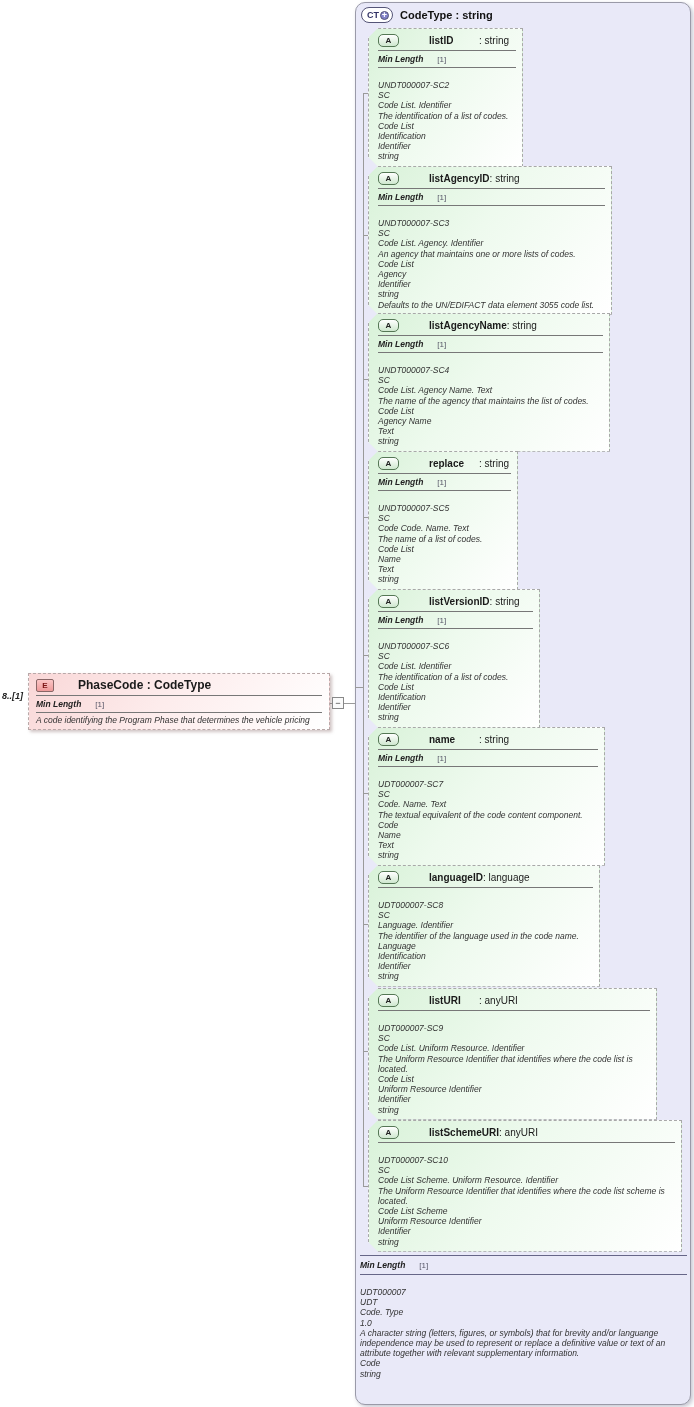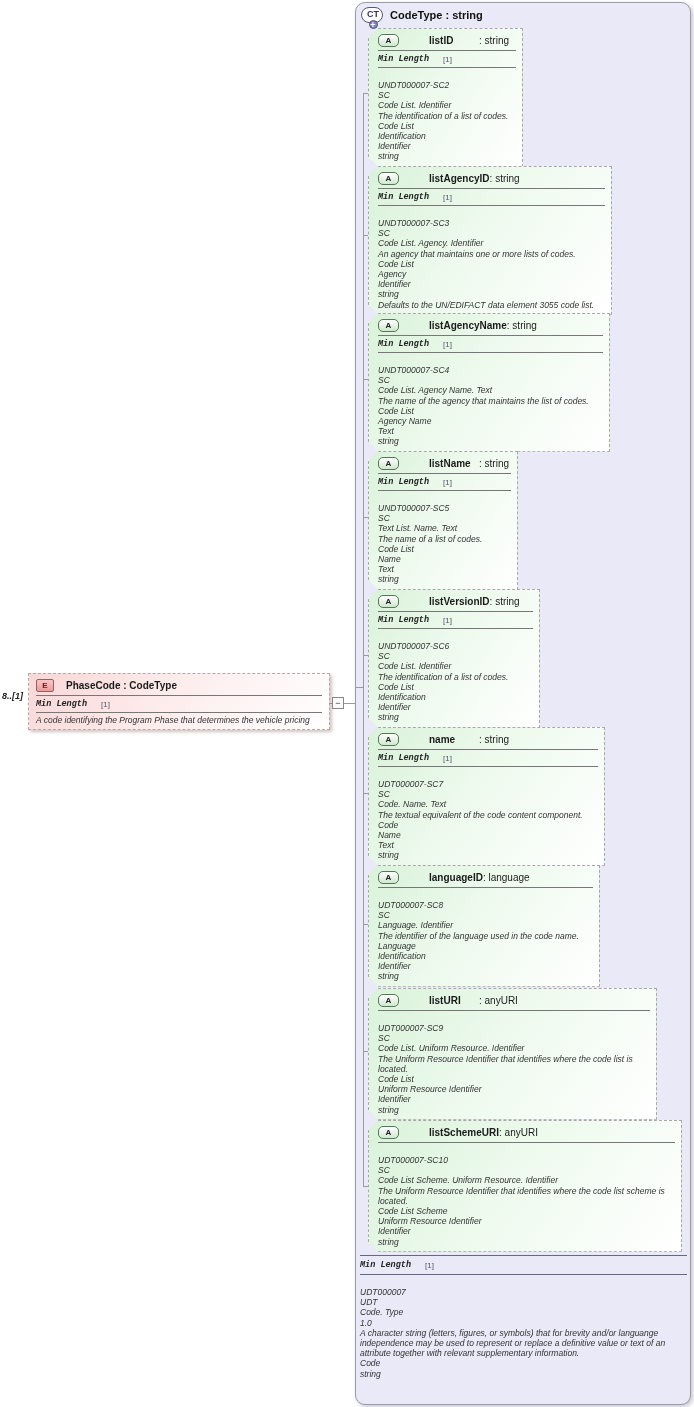--- a/index.html
+++ b/index.html
@@ -28,21 +28,21 @@
     background:var(--container-fill);
     border:1px solid var(--container-border);
     border-radius:10px;
     box-shadow:2px 2px 4px rgba(90,90,120,.35);
     z-index:0;
   }
   .ct-header{position:absolute;left:5px;top:4px;display:flex;align-items:center;gap:7px;}
   .ct-badge{
     display:inline-flex;align-items:center;gap:1px;
     background:#ffffff;border:1px solid #555577;border-radius:8px;
-    padding:1px 3px 1px 5px;height:12px;flex-direction:column;
+    padding:1px 3px 1px 5px;height:12px;
   }
   .ct-badge .ct-letters{font-size:9px;font-weight:bold;color:#333366;line-height:10px;}
   .plus-circle{
     width:9px;height:9px;border-radius:50%;
     background:#8181c8;border:1px solid #555577;
     color:#ffffff;font-size:9px;line-height:8px;font-weight:bold;
     display:inline-flex;align-items:center;justify-content:center;box-sizing:border-box;
   }
   .ct-title{font-size:11px;font-weight:bold;color:#111111;}
 
@@ -59,21 +59,21 @@
   .a-badge{
     display:inline-flex;align-items:center;justify-content:center;
     width:19px;height:11px;border:1px solid #557755;border-radius:5px;
     background:linear-gradient(180deg,#ffffff,#cfe8cf);
     font-size:8px;font-weight:bold;color:#222222;flex:0 0 auto;
   }
   .attr-name{font-size:10px;font-weight:bold;margin-left:8px;min-width:50px;display:inline-block;padding-left:22px;}
   .attr-type{font-size:10px;font-weight:normal;white-space:pre;}
   .rule{border-top:1px solid var(--rule);margin:2px 0 2px 0;}
   .facet-row{font-size:8.5px;height:12px;display:flex;align-items:center;}
-  .facet-label{font-style:italic;font-weight:bold;color:#222222;font-family:Liberation Mono, monospace;}
+  .facet-label{font-style:italic;font-weight:bold;color:#222222;}
   .facet-value{margin-left:14px;color:#555566;font-size:8px;}
   .card-rows{margin-top:12px;}
   .anno-row{font-size:8.5px;font-style:italic;color:var(--anno);line-height:10.2px;}
 
   
   .ct-footer{position:absolute;left:360px;top:1253px;width:327px;z-index:2;}
   .ct-footer .rule{border-top:1px solid #666688;}
   .ct-footer .facet-row{height:14px;}
 
   
@@ -84,21 +84,21 @@
     padding:3px 7px 4px 7px;
     box-shadow:2px 2px 3px rgba(120,90,90,.35);
   }
   .elem-head{display:flex;align-items:center;height:16px;}
   .e-badge{
     display:inline-flex;align-items:center;justify-content:center;
     width:16px;height:11px;border:1px solid #886666;border-radius:2px;
     background:linear-gradient(180deg,#fbc6c6,#ee9a9a);
     font-size:8px;font-weight:bold;color:#7a1616;flex:0 0 auto;
   }
-  .elem-title{font-size:10px;font-weight:bold;margin-left:12px;}
+  .elem-title{font-size:12px;font-weight:bold;margin-left:24px;}
   .cardinality{
     position:absolute;left:2px;top:691px;font-size:9px;font-style:italic;
     font-weight:bold;color:#222222;z-index:2;
   }
   .collapse-toggle{
     position:absolute;left:332px;top:697px;width:12px;height:12px;box-sizing:border-box;
     background:#fafafa;border:1px solid #888888;z-index:3;
     display:flex;align-items:center;justify-content:center;
     font-size:9px;line-height:9px;color:#333333;cursor:pointer;
   }
@@ -236,33 +236,33 @@
         <div class="anno-row">The name of the agency that maintains the list of codes.</div>
         <div class="anno-row">Code List</div>
         <div class="anno-row">Agency Name</div>
         <div class="anno-row">Text</div>
         <div class="anno-row">string</div>
       </div>
     </div>
     <div class="attr-card" style="left: 368px; top: 451px; width: 150px; min-height: 131px;">
       <div class="attr-head">
         <span class="a-badge">A</span>
-        <span class="attr-name">listName</span>
+        <span class="attr-name">replace</span>
         <span class="attr-type">: string</span>
       </div>
       <div class="rule"></div>
     <div class="facet-row">
         <span class="facet-label">Min Length</span>
         <span class="facet-value">[1]</span>
       </div>
       <div class="rule"></div>
       <div class="card-rows">
         <div class="anno-row">UNDT000007-SC5</div>
         <div class="anno-row">SC</div>
-        <div class="anno-row">Text List. Name. Text</div>
+        <div class="anno-row">Code Code. Name. Text</div>
         <div class="anno-row">The name of a list of codes.</div>
         <div class="anno-row">Code List</div>
         <div class="anno-row">Name</div>
         <div class="anno-row">Text</div>
         <div class="anno-row">string</div>
       </div>
     </div>
     <div class="attr-card" style="left: 368px; top: 589px; width: 172px; min-height: 131px;">
       <div class="attr-head">
         <span class="a-badge">A</span>

